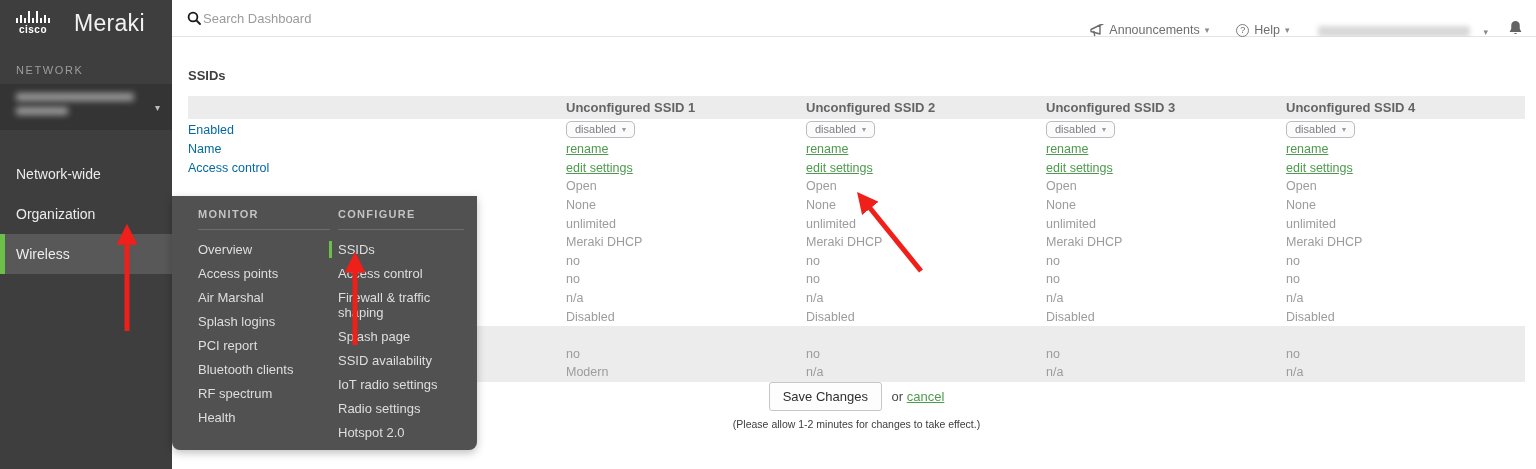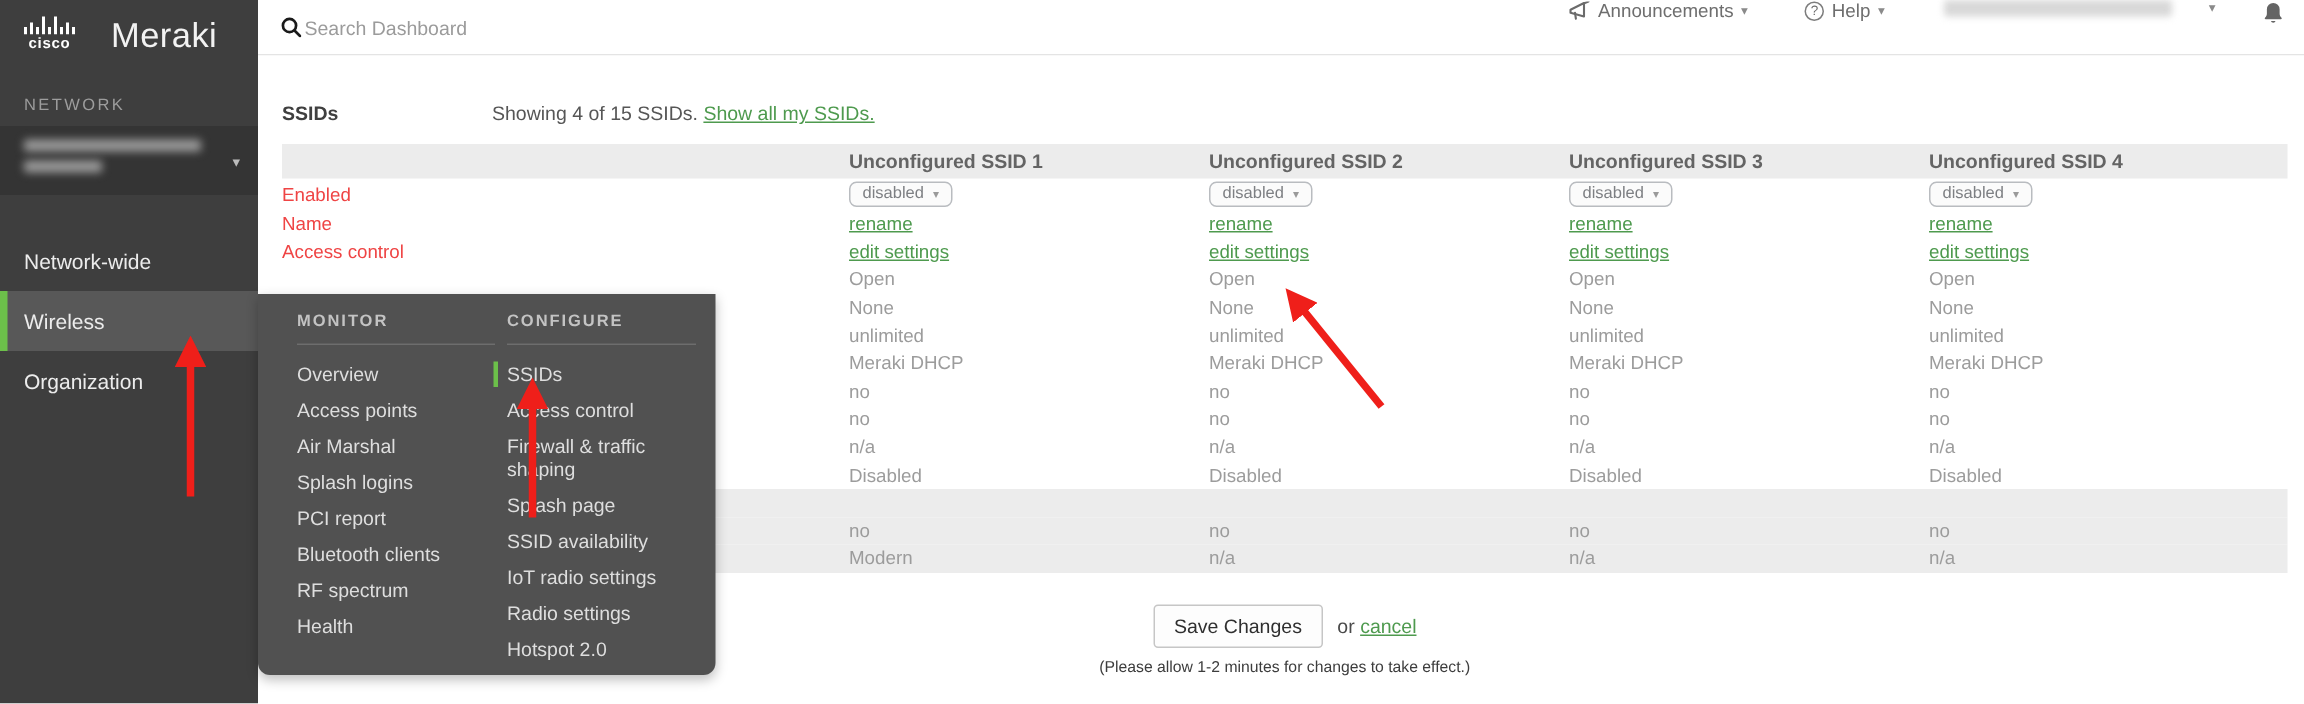--- a/index.html
+++ b/index.html
@@ -35,21 +35,21 @@
   .fly-head{font-size:11px; font-weight:bold; letter-spacing:1.3px; color:#c3c3c3; padding-bottom:9px; border-bottom:1px solid rgba(255,255,255,.16);}
   .fly-items{margin-top:12px;}
   .fly-item{position:relative; font-size:13px; color:#dedede; line-height:15px; margin-bottom:9px; cursor:pointer;}
   .fly-item .active-bar{position:absolute; left:-9px; top:-1px; width:3px; height:17px; background:var(--accent);}
 
   
   .topbar{position:absolute; left:172px; top:0; width:1364px; height:37px; background:#fff; border-bottom:1px solid #e4e4e4; display:flex; align-items:center;}
   .search-wrap{display:flex; align-items:center; gap:2px; padding-left:15px;}
   .search-input{border:none; outline:none; font-size:13px; color:#444; width:300px; font-family:"Liberation Sans",sans-serif;}
   .search-input::placeholder{color:#9b9b9b;}
-  .top-right{position:absolute; right:12px; top:0; height:37px; display:flex; align-items:flex-start; gap:24px;}
+  .top-right{position:absolute; right:12px; top:0; height:37px; display:flex; align-items:flex-end; gap:13px;}
   .top-item{display:flex; align-items:center; gap:5px; color:#6e6e6e; font-size:12.5px; cursor:pointer;}
   .tiny-caret{font-size:9px; color:#8a8a8a;}
   .q-circle{width:13px; height:13px; border:1px solid #7d7d7d; border-radius:50%; display:inline-flex; align-items:center; justify-content:center; font-size:9px; color:#6e6e6e;}
   .acct-blur{width:152px; height:11px; background:#d8d8d8; border-radius:2px; filter:blur(2.5px); margin-left:16px;}
   .bell{margin-left:6px; display:flex; align-items:center;}
 
   
   .content{position:absolute; left:172px; top:37px; width:1364px; height:432px; background:#fff;}
   .page{padding:17px 11px 0 16px;}
   .page-title{font-size:21.5px; font-weight:700; color:#2b2b2b; letter-spacing:-.2px;}
@@ -59,28 +59,28 @@
   .green-link{color:var(--link); text-decoration:underline; cursor:pointer;}
 
   
   .cfg-table{margin-top:13px; width:1337px;}
   .t-row{display:grid; grid-template-columns:378px 240px 240px 240px auto; align-items:center;}
   .t-head{height:23px; background:var(--band);}
   .t-head .th-col{font-size:13px; font-weight:bold; color:#646464;}
   .t-row.body{height:18.6px; font-size:12.5px;}
   .t-row.dd{height:21px;}
   .t-row.band{background:var(--band);}
-  .row-label{color:#ef4444;}
+  .row-label{color:#0369a1;}
   .cell-val{color:#9c9c9c;}
   .cell-link{color:var(--link); text-decoration:underline; font-size:12.5px; cursor:pointer;}
   .pill{display:inline-flex; align-items:center; gap:6px; border:1px solid #b9bcc0; border-radius:5px; background:#fbfbfb; padding:1px 8px 2px 8px; font-size:11px; color:#7d7f83; cursor:pointer;}
   .pill .pill-caret{font-size:8px; color:#9a9a9a;}
 
   
-  .save-row{margin-top:21px; width:1337px; text-align:center; font-size:13px; color:#4a4a4a;}
+  .save-row{width:1337px; text-align:center; font-size:13px; color:#4a4a4a;}
   .save-btn{font-family:"Liberation Sans",sans-serif; font-size:13px; color:#2f2f2f; background:#fdfdfd; border:1px solid #c6c6c6; border-radius:3px; padding:6px 13px; cursor:pointer; margin-right:6px;}
   .footnote{margin-top:7px; width:1337px; text-align:center; font-size:10.5px; color:#3d3d3d;}
 
   
   .arrows{position:absolute; left:0; top:0; width:1536px; height:469px; z-index:50; pointer-events:none;}
   .arrow-line{stroke:var(--arrow); stroke-width:5; fill:none;}
   .arrows marker path{fill:var(--arrow);}
 
   .icon-svg{display:block;}
 </style>
@@ -109,22 +109,22 @@
   <div class="net-label">NETWORK</div>
 
   <div class="selector">
     <div class="blur-line blur-1"></div>
     <div class="blur-line blur-2"></div>
     <span class="caret">▾</span>
   </div>
 
   <div class="nav">
     <div class="nav-item">Network-wide</div>
+    <div class="nav-item">Organization</div>
     <div class="nav-item active">Wireless</div>
-    <div class="nav-item">Organization</div>
   </div>
 </div>
 
 <div class="flyout">
   <div class="fly-col monitor">
     <div class="fly-head">MONITOR</div>
     <div class="fly-items" id="monitor-items">
         <div class="fly-item">Overview</div>
         <div class="fly-item">Access points</div>
         <div class="fly-item">Air Marshal</div>
@@ -182,24 +182,20 @@
       </svg>
     </span>
   </div>
 </div>
 
 <div class="content">
   <div class="page">
 
     <div class="meta-row">
       <div class="ssids-label">SSIDs</div>
-      <div>
-        <span class="showing">Showing 4 of 15 SSIDs.</span>
-        <span class="green-link">Show all my SSIDs.</span>
-      </div>
     </div>
 
     <div class="cfg-table">
       <div class="t-row t-head" id="table-head">
           <div class="th-label"></div>
           <div class="th-col">Unconfigured SSID 1</div>
           <div class="th-col">Unconfigured SSID 2</div>
           <div class="th-col">Unconfigured SSID 3</div>
           <div class="th-col">Unconfigured SSID 4</div>
         </div>

